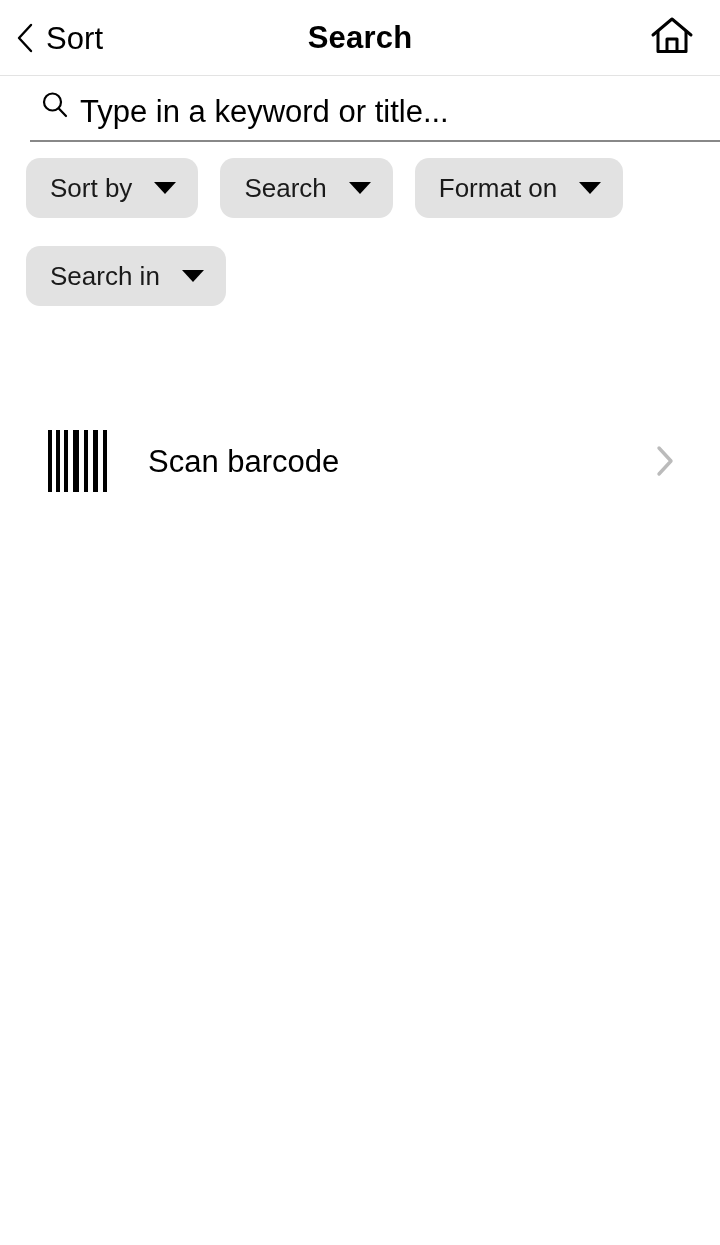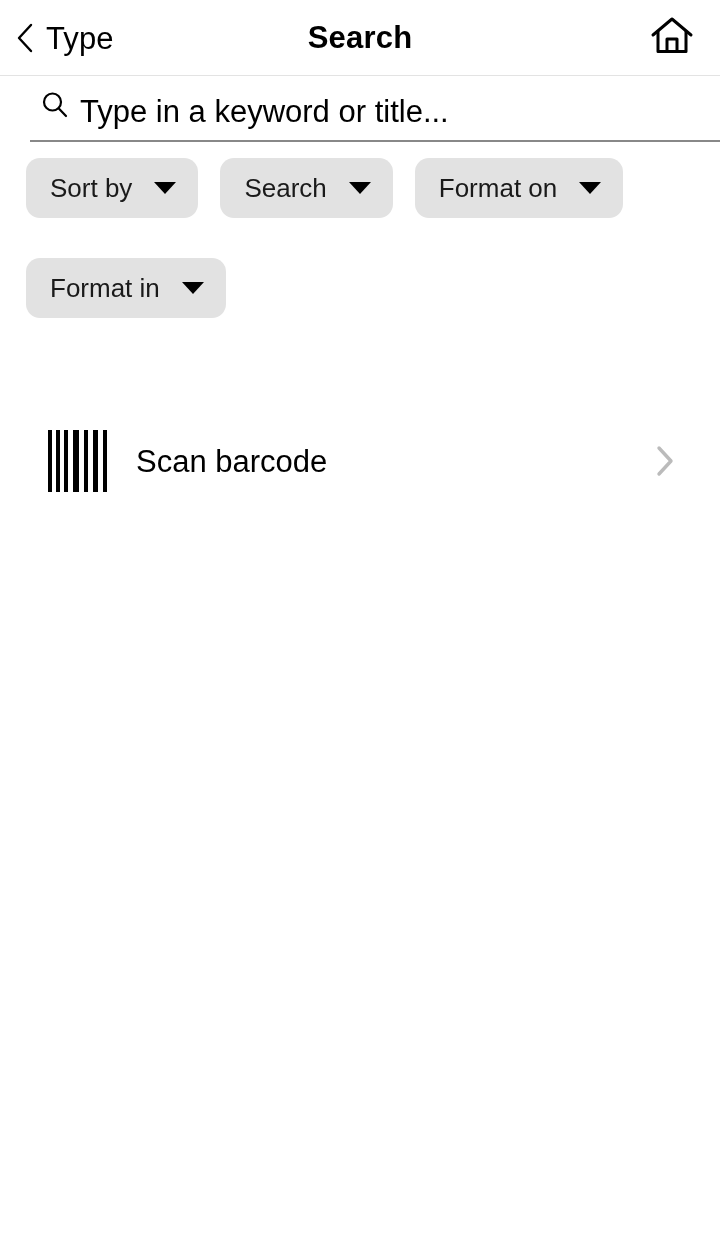--- a/index.html
+++ b/index.html
@@ -116,21 +116,21 @@
   .search-input::placeholder { color: #000000; opacity: 1; }
 
   
   .chips {
     position: absolute;
     left: 26px;
     top: 158px;
     width: 670px;
     display: flex;
     flex-wrap: wrap;
-    gap: 40px 22px;
+    gap: 28px 22px;
   }
 
   .chip {
     display: inline-flex;
     align-items: center;
     gap: 22px;
     height: 60px;
     padding: 0 22px 0 24px;
     background: #e2e2e2;
     border: 0;
@@ -170,21 +170,21 @@
 
   .barcode-icon {
     flex: none;
     margin-left: 48px;
     display: block;
     width: 60px;
     height: 62px;
   }
 
   .scan-label {
-    margin-left: 28px;
+    margin-left: 40px;
     font-size: 31px;
     color: #000000;
     line-height: 1;
   }
 
   .chevron-right {
     position: absolute;
     right: 46px;
     width: 18px;
     height: 32px;
@@ -197,21 +197,21 @@
 <div class="screen">
 
   <div class="header">
 
     <div class="back-button">
       <span class="chevron-left">
         <svg viewBox="0 0 18 30" width="18" height="30" aria-hidden="true">
           <polyline points="15,2 3,15 15,28" fill="none" stroke="#000000" stroke-width="2.4" stroke-linecap="round" stroke-linejoin="round"></polyline>
         </svg>
       </span>
-      <span class="back-label">Type</span>
+      <span class="back-label">Sort</span>
     </div>
 
     <div class="page-title">Search</div>
 
     <div class="home-button">
       <span>
         <svg viewBox="0 0 44 40" width="44" height="40" aria-hidden="true">
           <path d="M3 19 L22 3 L41 19" fill="none" stroke="#000000" stroke-width="3" stroke-linecap="round" stroke-linejoin="round"></path>
           <path d="M8 15.5 V35.5 H36 V15.5" fill="none" stroke="#000000" stroke-width="3" stroke-linecap="round" stroke-linejoin="round"></path>
           <path d="M17 35.5 V23 H27 V35.5" fill="none" stroke="#000000" stroke-width="3" stroke-linecap="round" stroke-linejoin="round"></path>
@@ -241,21 +241,21 @@
       <span class="chip-label">Search</span>
       <span class="caret"></span>
     </button>
 
     <button class="chip">
       <span class="chip-label">Format on</span>
       <span class="caret"></span>
     </button>
 
     <button class="chip">
-      <span class="chip-label">Format in</span>
+      <span class="chip-label">Search in</span>
       <span class="caret"></span>
     </button>
 
   </div>
 
   <div class="scan-row">
     <span class="barcode-icon">
       <svg viewBox="0 0 60 62" width="60" height="62" aria-hidden="true">
         <g fill="#000000">
           <rect x="0" y="0" width="4" height="62"></rect>

